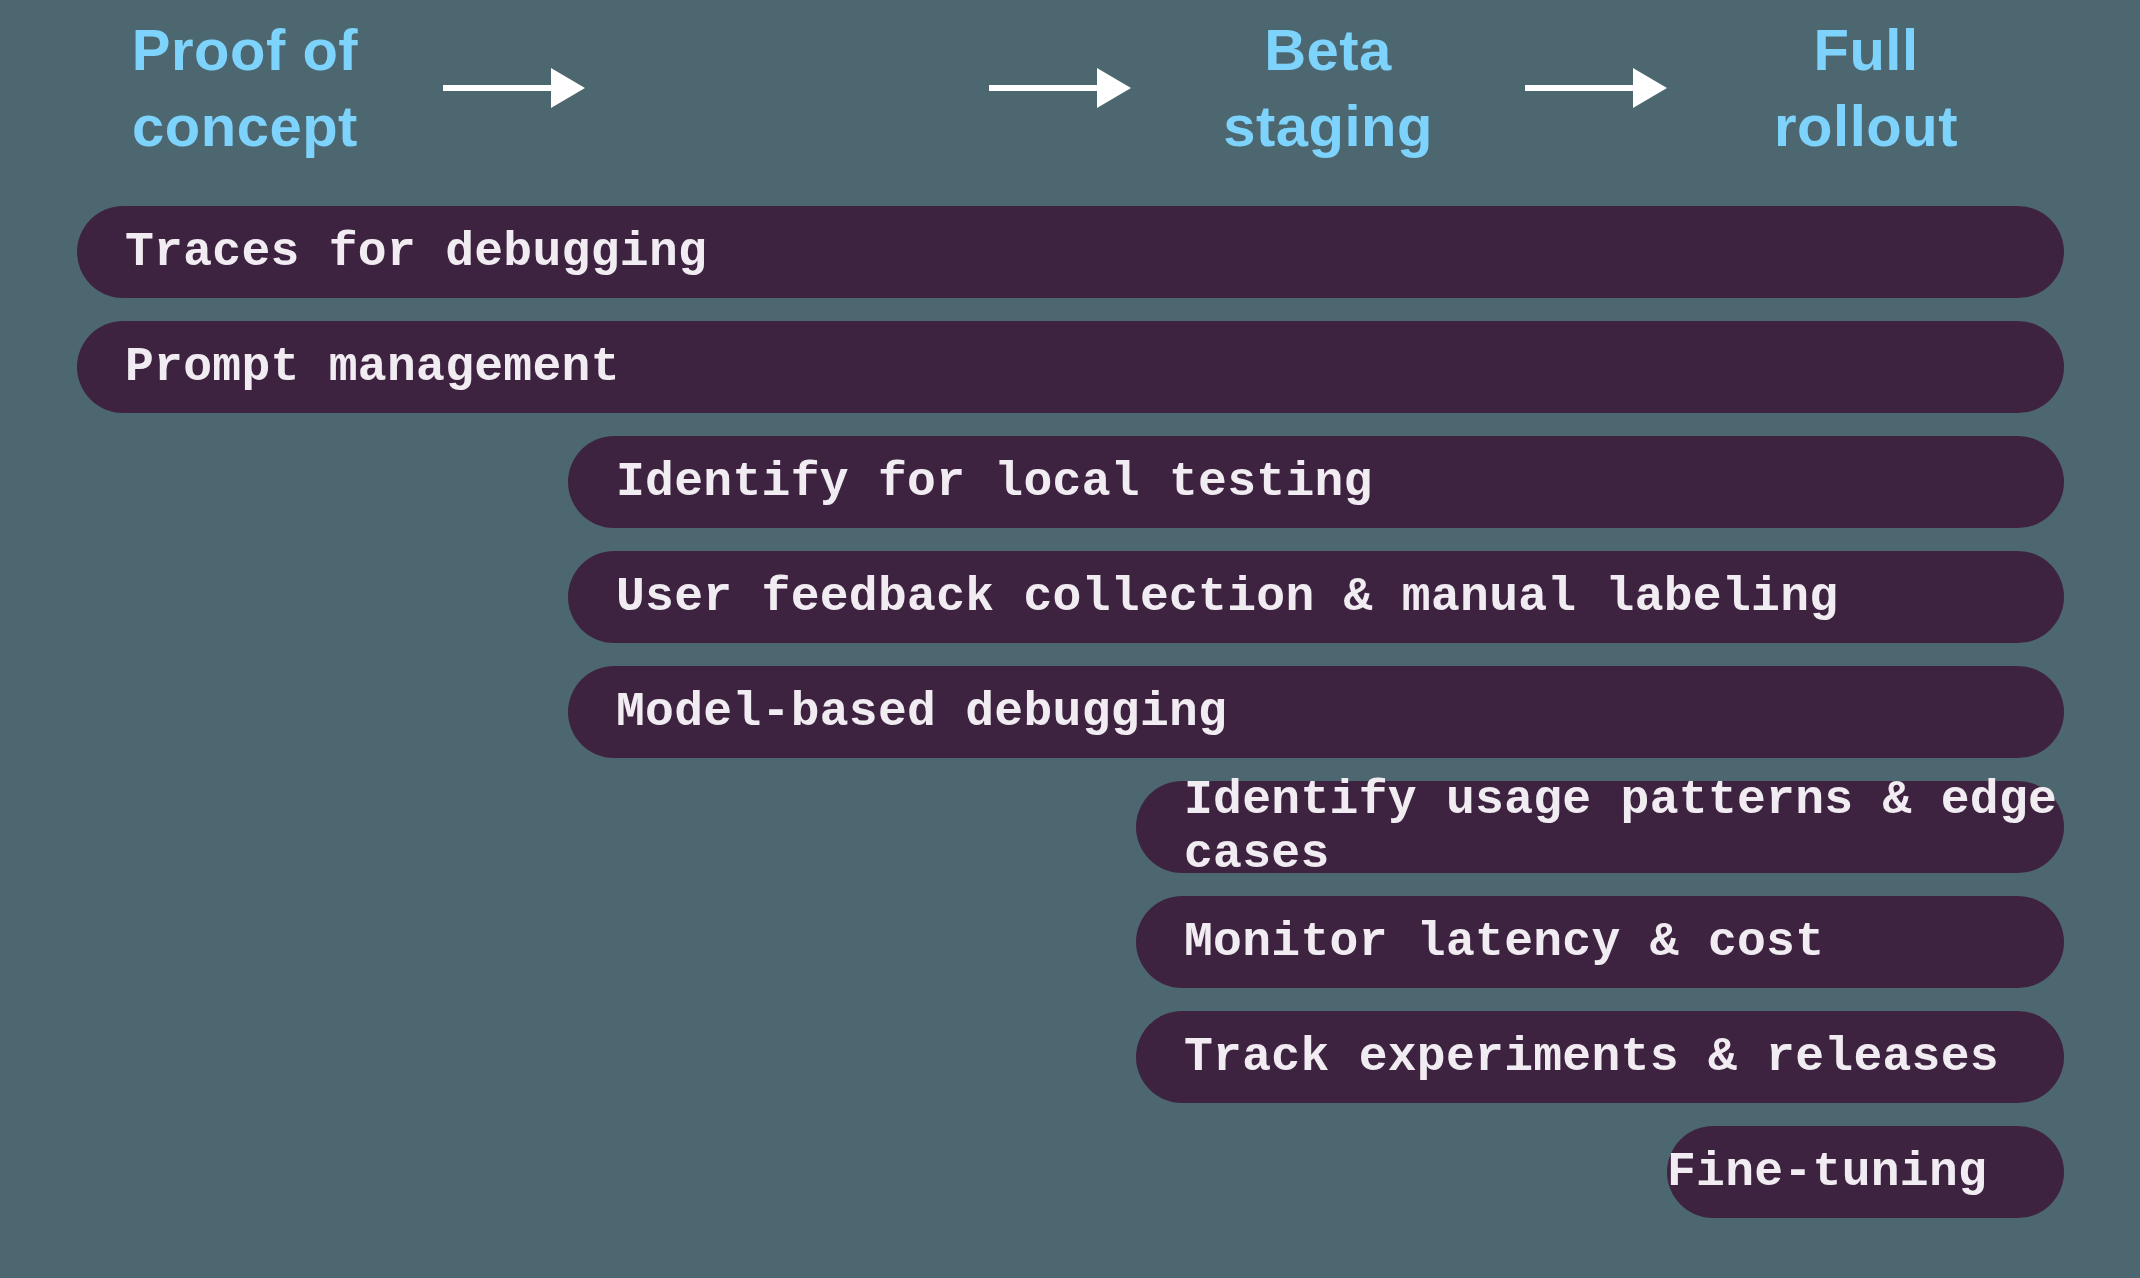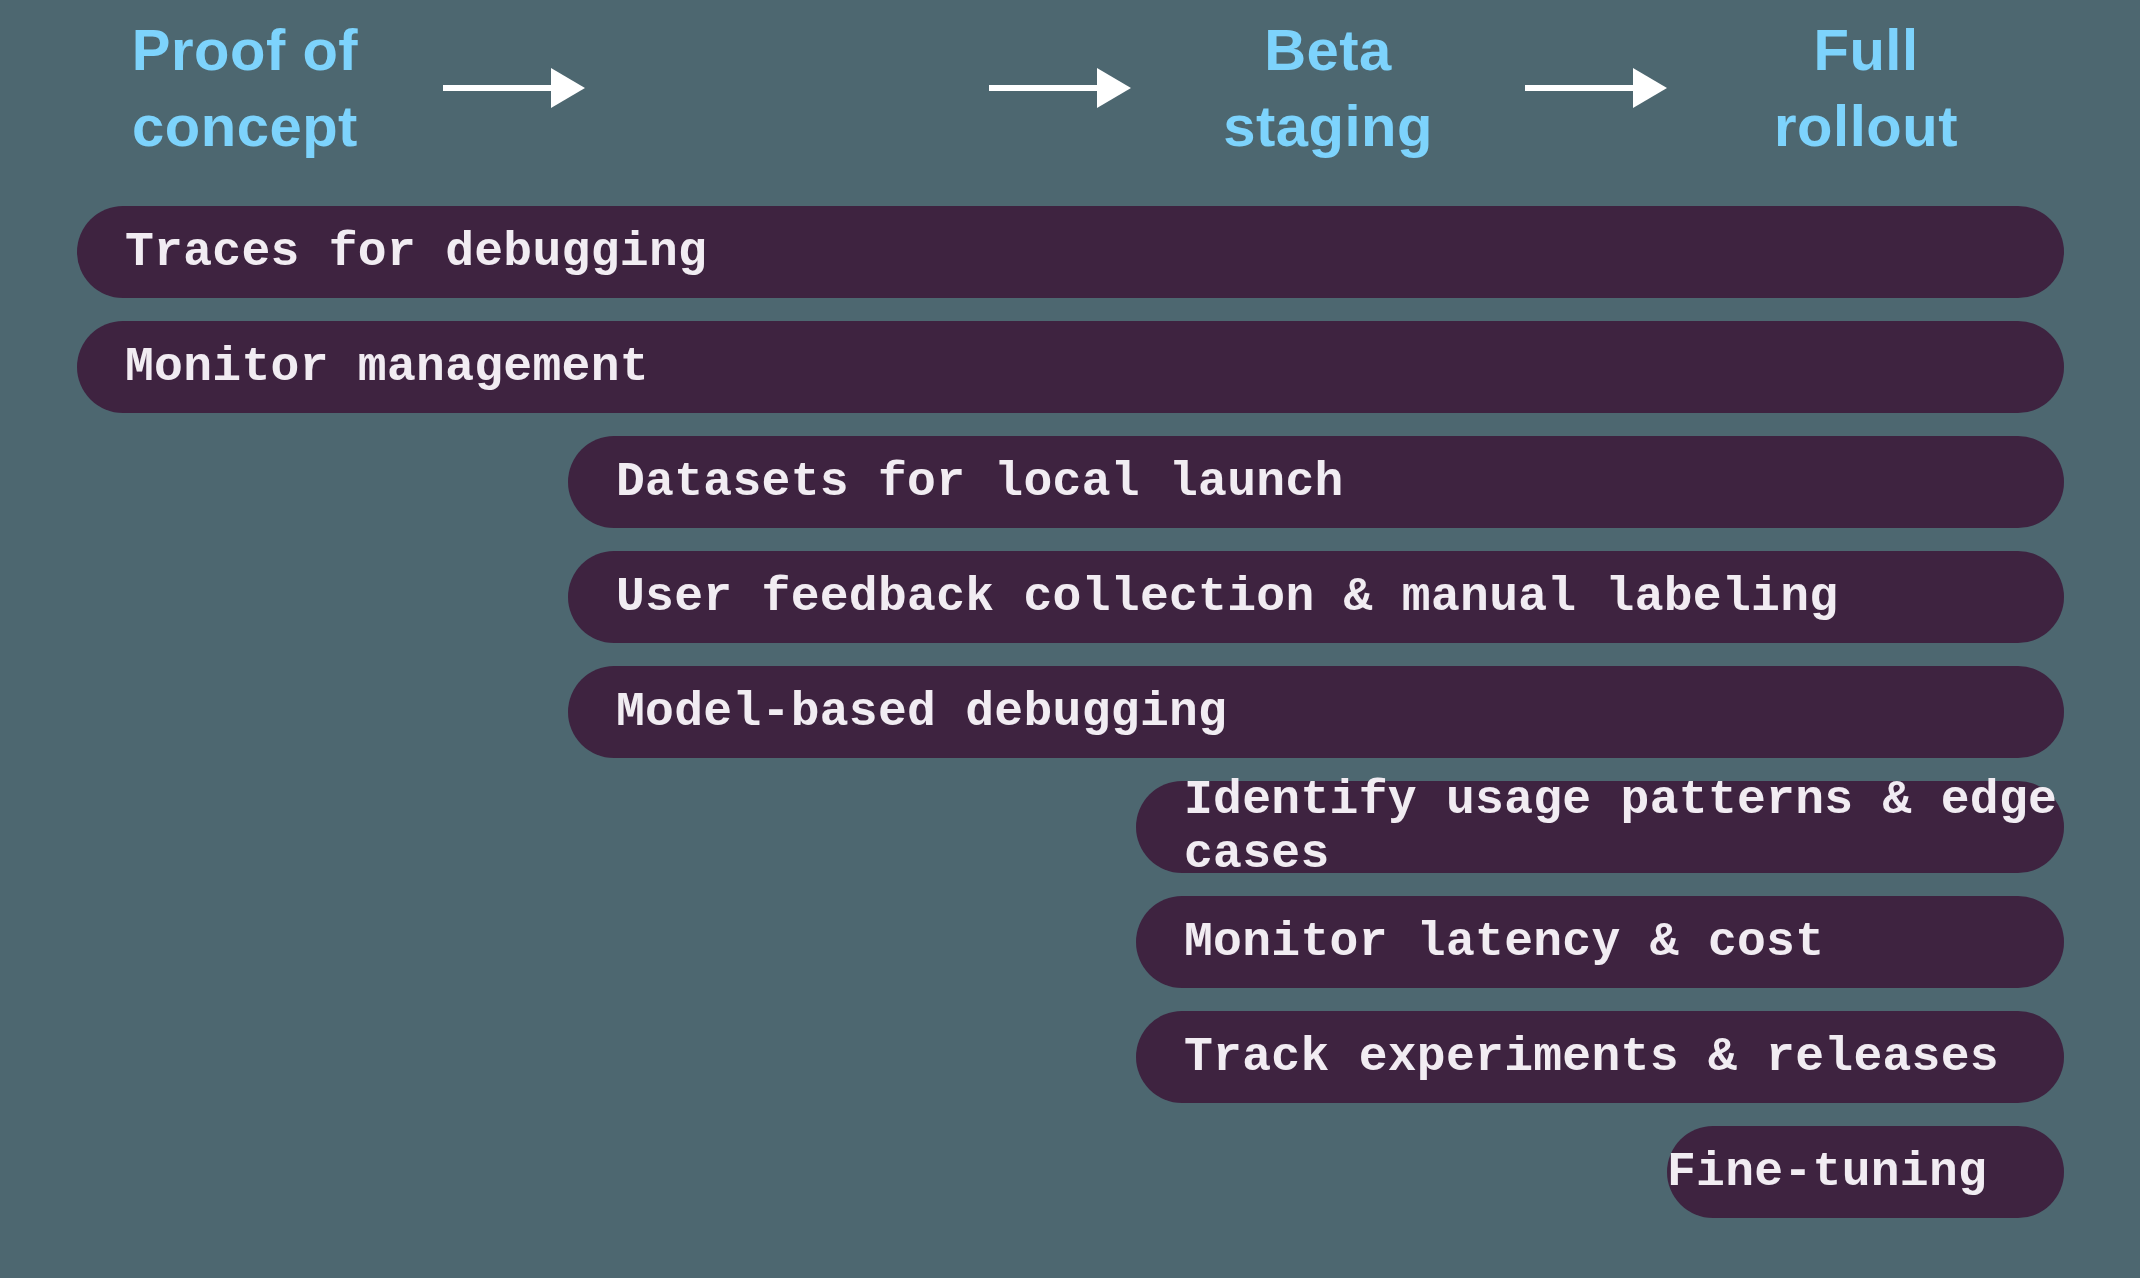--- a/index.html
+++ b/index.html
@@ -103,25 +103,25 @@
     <div class="head"></div>
   </div>
 
   <div class="stage-label" style="left:1866px">Full
 rollout</div>
 
   <div class="bar" style="left:77px;  top:206px;  width:1987px">
     <span>Traces for debugging</span>
   </div>
   <div class="bar" style="left:77px;  top:321px;  width:1987px">
-    <span>Monitor management</span>
+    <span>Prompt management</span>
   </div>
 
   <div class="bar" style="left:568px; top:436px;  width:1496px">
-    <span>Datasets for local launch</span>
+    <span>Identify for local testing</span>
   </div>
   <div class="bar" style="left:568px; top:551px;  width:1496px">
     <span>User feedback collection &amp; manual labeling</span>
   </div>
   <div class="bar" style="left:568px; top:666px;  width:1496px">
     <span>Model-based debugging</span>
   </div>
 
   <div class="bar" style="left:1136px; top:896px;  width:928px">
     <span>Monitor latency &amp; cost</span>

